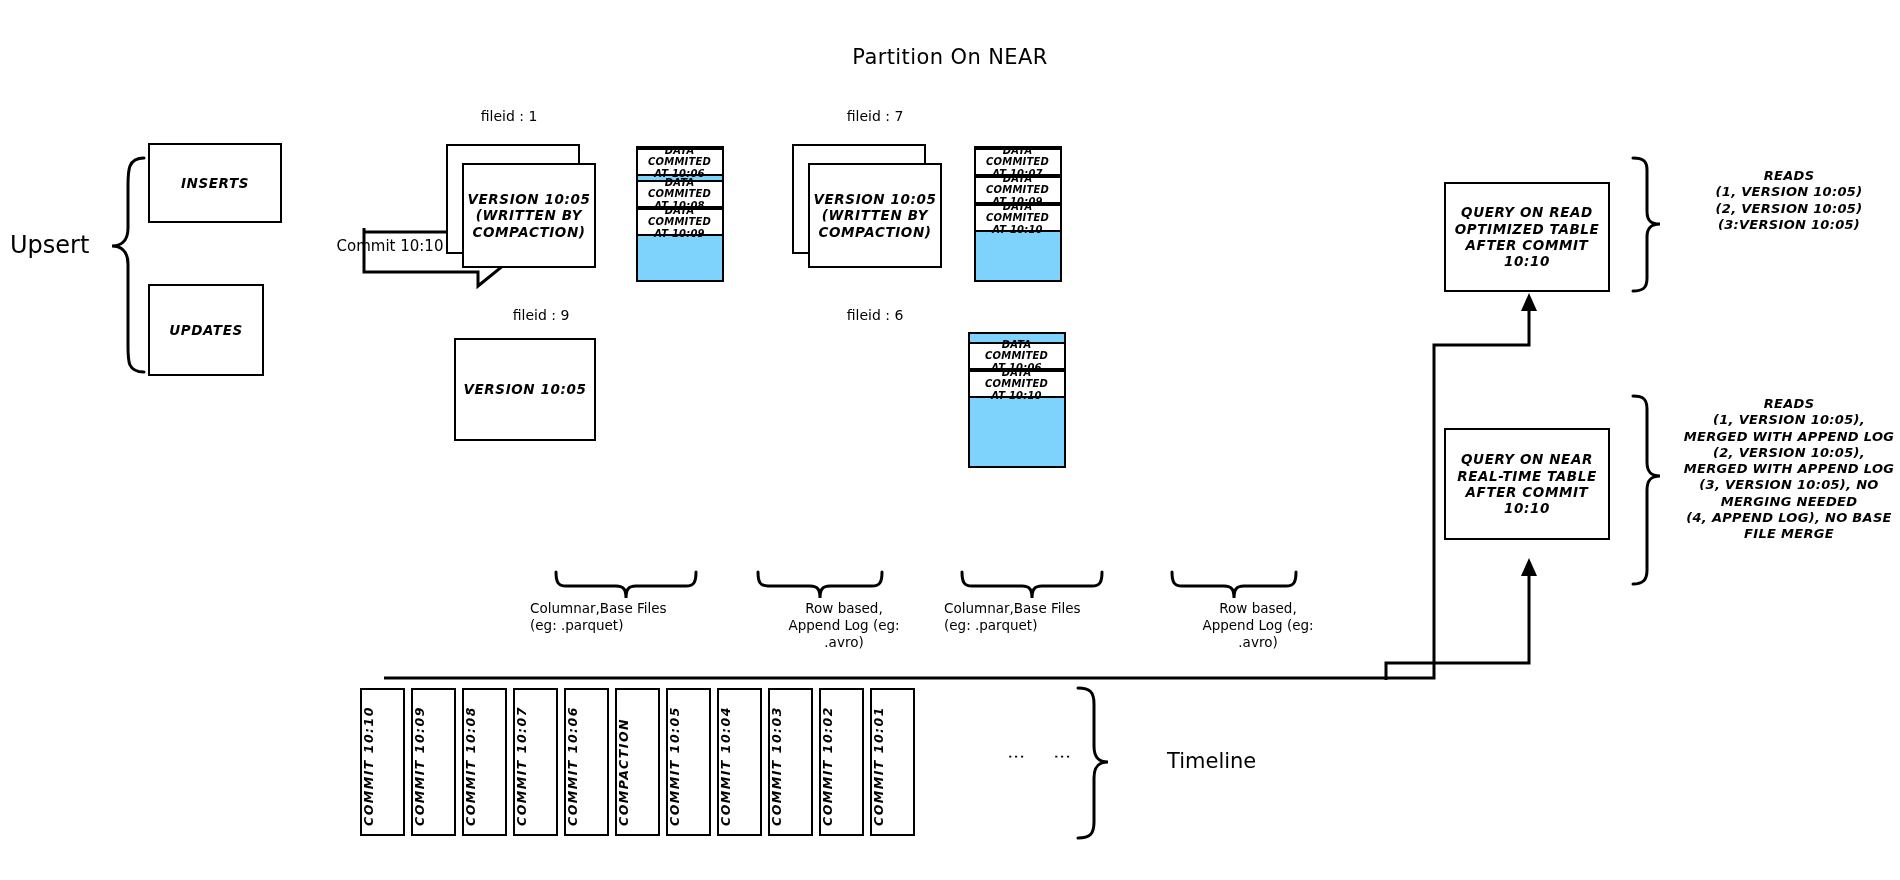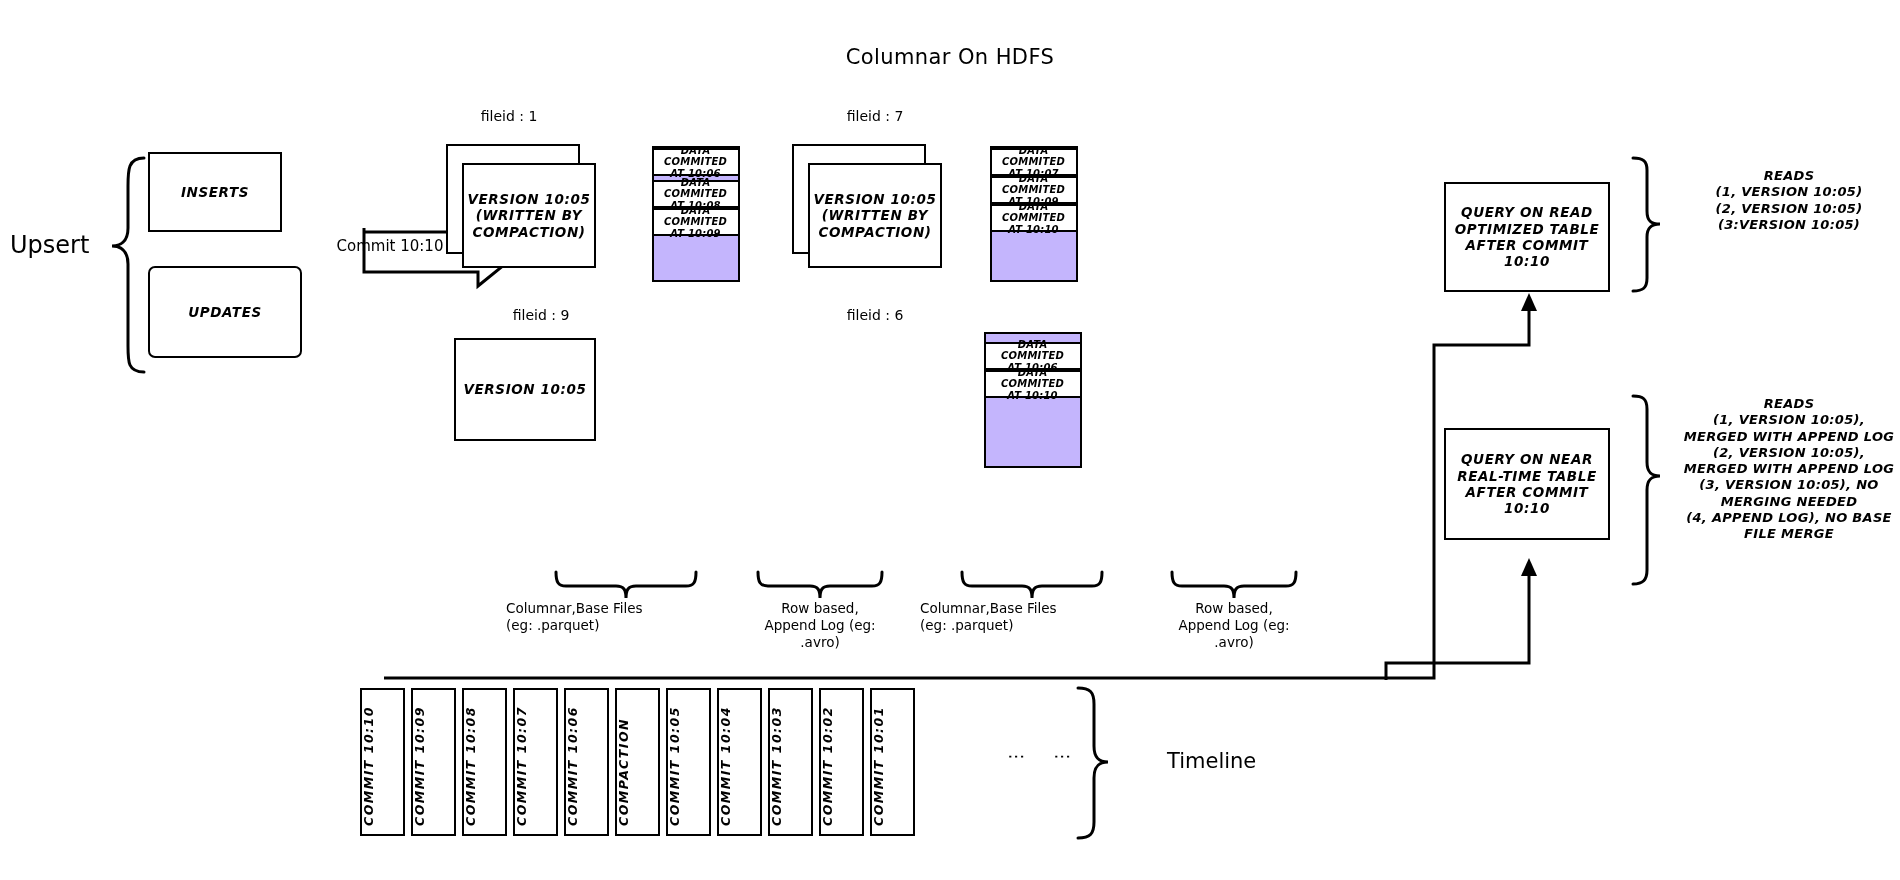--- a/index.html
+++ b/index.html
@@ -45,23 +45,22 @@
   .stack-back{
     position:absolute;
     border:2.5px solid #000;
     background:#fff;
     box-sizing:border-box;
   }
 
   .logbox{
     position:absolute;
     border:2.5px solid #000;
-    background:#c4b5fd;
-    box-sizing:border-box;
-    margin-left:16px;
+    background:#7dd3fc;
+    box-sizing:border-box;
   }
   .logrow{
     position:absolute;
     left:-2.5px;
     border:2.5px solid #000;
     background:#fff;
     box-sizing:border-box;
     display:flex;
     align-items:center;
     justify-content:center;
@@ -93,21 +92,21 @@
   }
   .dots{
     position:absolute;
     font-size:17px;
     letter-spacing:0;
     line-height:1;
     writing-mode:vertical-rl;
   }
   .timeline-label{font-size:21px;}
 
-  .caption{font-size:13.5px;}
+  .caption{font-size:13.5px;margin-left:24px;}
   .reads{font-size:13px;letter-spacing:.3px;line-height:1.25;}
   .upsert-label{font-size:24px;}
 </style>
 </head>
 <body>
 
 <svg class="layer" width="1900" height="880" viewBox="0 0 1900 880" fill="none" stroke="#000">
 
   <g>
     <path d="M144 158 C128 158 128 170 128 186 L128 228 C128 242 120 246 112 246
@@ -160,29 +159,29 @@
 
   <g>
     <path d="M1386 680 L1386 663 L1529 663 L1529 572" stroke-width="3" fill="none" stroke-linejoin="miter"></path>
     <path d="M1529 558 L1521 576 L1537 576 Z" fill="#000" stroke="none"></path>
   </g>
 
 </svg>
 
 <div class="layer">
 
-  <div class="abs title thin" style="left:700px;top:44px;width:500px;">Columnar On HDFS</div>
+  <div class="abs title thin" style="left:700px;top:44px;width:500px;">Partition On NEAR</div>
 
   <div class="abs thin upsert-label" style="left:10px;top:230px;width:110px;text-align:left;">Upsert</div>
 
-  <div class="box" style="left:148px;top:152px;width:134px;height:80px;">
+  <div class="box" style="left:148px;top:143px;width:134px;height:80px;">
     <div class="hand">INSERTS</div>
   </div>
 
-  <div class="box" style="left:148px;top:266px;width:154px;height:92px;border-radius:7px;">
+  <div class="box" style="left:148px;top:284px;width:116px;height:92px;">
     <div class="hand">UPDATES</div>
   </div>
 
   <div class="abs thin" style="left:310px;top:237px;width:160px;font-size:15px;">Commit 10:10</div>
 
   <div class="abs thin fileid" style="left:424px;top:108px;width:170px;">fileid : 1</div>
 
   <div class="stack-back" style="left:446px;top:144px;width:134px;height:110px;"></div>
   <div class="box" style="left:462px;top:163px;width:134px;height:105px;">
     <div class="hand">

